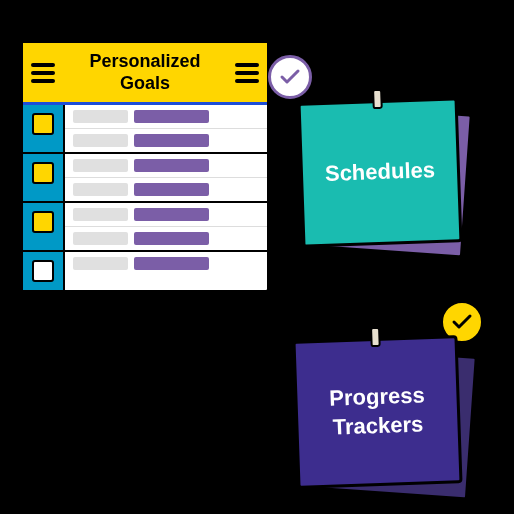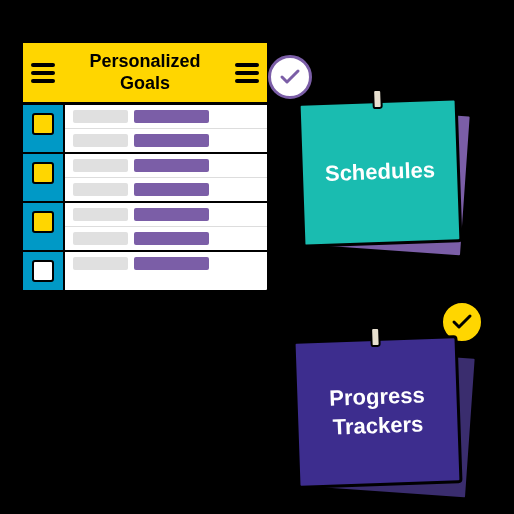--- a/index.html
+++ b/index.html
@@ -26,21 +26,21 @@
       width: 250px;
       background: #fff;
       border: 3px solid #000;
       border-radius: 4px;
     }
 
     .goals-header {
       display: flex;
       align-items: center;
       background: #FFD600;
-      border-bottom: 3px solid #000000;
+      border-bottom: 3px solid #1d4ed8;
       padding: 8px 0;
     }
 
     .goals-header-lines {
       display: flex;
       flex-direction: column;
       justify-content: center;
       gap: 4px;
       padding: 0 8px;
       width: 40px;

